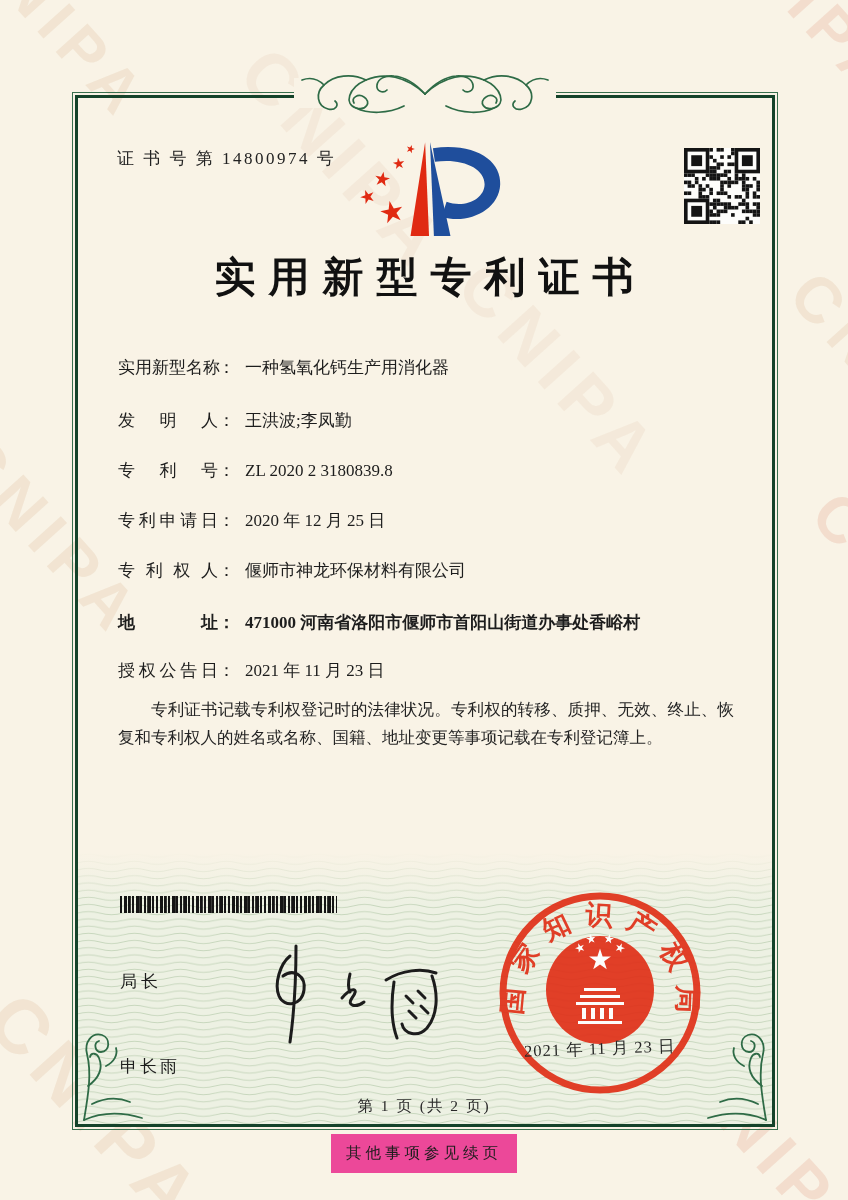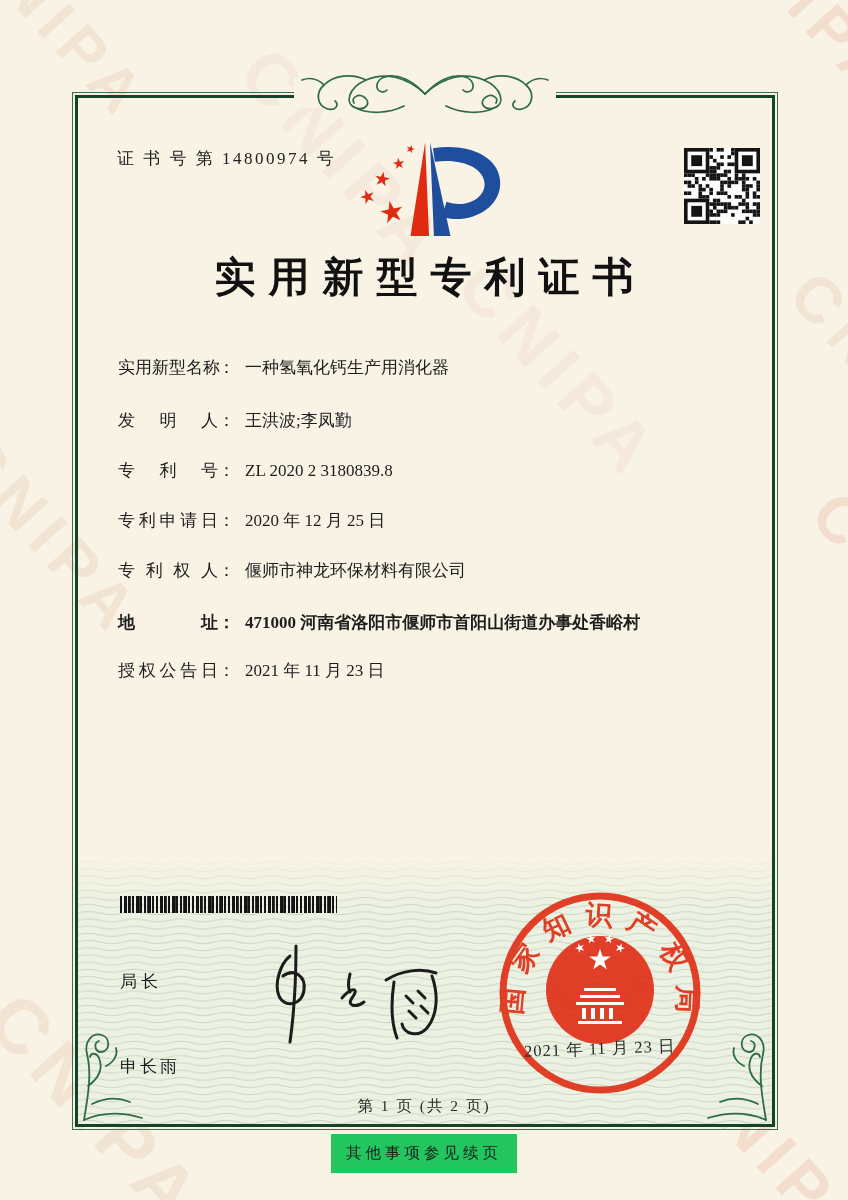--- a/index.html
+++ b/index.html
@@ -97,21 +97,21 @@
   .signature { position:absolute; left:250px; top:940px; }
   .seal { position:absolute; left:494px; top:886px; }
 
   
   .page-indicator {
     position:absolute; left:0; top:1096px; width:848px;
     text-align:center; font-size:15.5px; letter-spacing:2px; color:#2a2a2a;
   }
   .footer-note {
     position:absolute; left:50%; top:1134px; transform:translateX(-50%);
-    background:#22c55e; padding:9px 15px;
+    background:#ec4899; padding:9px 15px;
     font-size:15.5px; letter-spacing:4px; color:#1d1d1d;
   }
 </style>
 </head>
 <body>
 
 <span class="wm wm-tan" style="left:-62px;  top:-14px;  font-size:62px;">CNIPA</span>
 <span class="wm wm-pink" style="left:688px;  top:-34px;  font-size:62px;">CNIPA</span>
 <span class="wm wm-faint" style="left:210px;  top:118px;  font-size:72px;">CNIPA</span>
 <span class="wm wm-faint" style="left:428px;  top:330px;  font-size:70px;">CNIPA</span>
@@ -347,20 +347,21 @@
   <span class="flabel">专利权人</span><span class="fcolon">：</span><span class="fvalue">偃师市神龙环保材料有限公司</span>
 </div>
 <div class="frow" style="top:611px;font-weight:bold;">
   <span class="flabel">地址</span><span class="fcolon">：</span><span class="fvalue">471000 河南省洛阳市偃师市首阳山街道办事处香峪村</span>
 </div>
 <div class="frow" style="top:659px;">
   <span class="flabel">授权公告日</span><span class="fcolon">：</span><span class="fvalue">2021 年 11 月 23 日</span>
 </div>
 
 <div class="body-text">
+  <p>专利证书记载专利权登记时的法律状况。专利权的转移、质押、无效、终止、恢复和专利权人的姓名或名称、国籍、地址变更等事项记载在专利登记簿上。</p>
 </div>
 
 <div class="barcode"></div>
 
 <div class="officer-title">局长</div>
 <div class="officer-name">申长雨</div>
 
 <svg class="signature" width="210" height="110" viewBox="0 0 210 110" xmlns="http://www.w3.org/2000/svg">
   <g stroke="#1c1c1c" stroke-width="3" fill="none" stroke-linecap="round" stroke-linejoin="round">
     <path d="M40,16 C30,24 24,44 29,56 C34,68 52,66 54,50 C56,36 44,28 33,36"></path>

